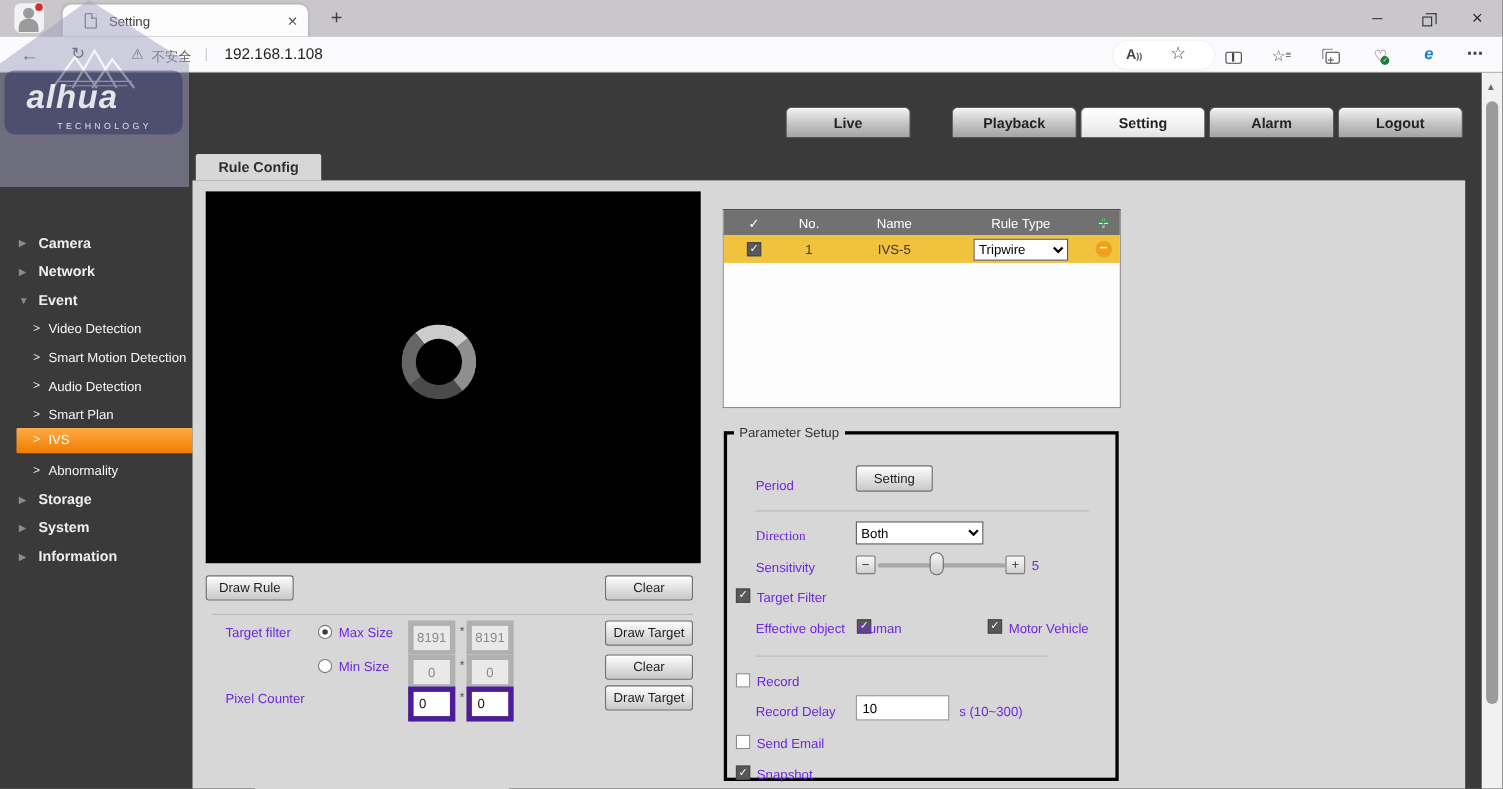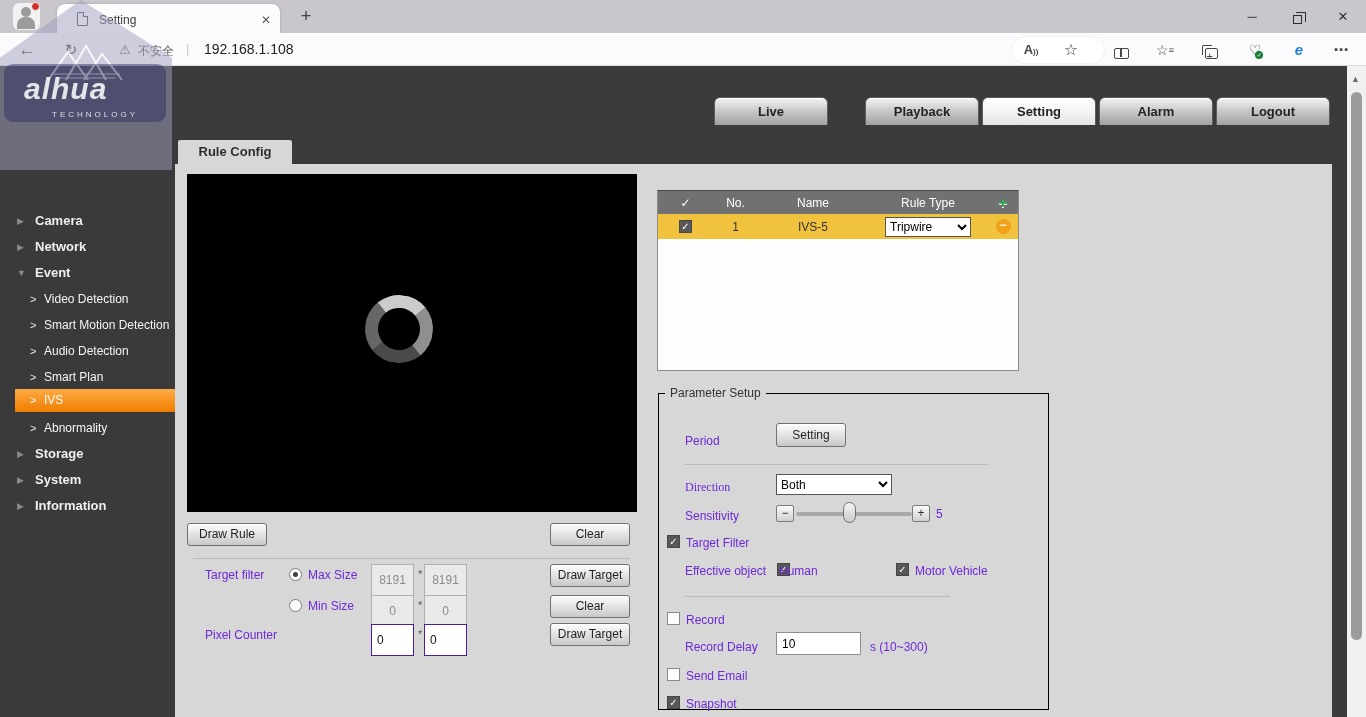--- a/index.html
+++ b/index.html
@@ -58,42 +58,42 @@
   .rule-tab { position:absolute; left:178px; top:74px; width:114px; height:24px; background:#d7d7d7; border-radius:2px 2px 0 0; text-align:center; line-height:24px; font-weight:bold; color:#2e2e2e; font-size:13px; }
   .content { position:absolute; left:175px; top:98px; width:1157px; height:553px; background:#d7d7d7; }
 
   .video { position:absolute; left:12px; top:10px; width:450px; height:338px; background:#000; }
   .spinner { position:absolute; left:178px; top:121px; width:68px; height:68px; border-radius:50%; border:13px solid #4a4a4a; border-top-color:#cccccc; border-right-color:#8f8f8f; border-left-color:#666666; transform:rotate(6deg); }
 
   .btn { position:absolute; height:23px; background:linear-gradient(#fdfdfd, #c8c8c8); border:1px solid #707070; border-radius:3px; text-align:center; line-height:21px; font-size:12px; color:#1f1f1f; box-shadow:inset 0 1px 0 #fff; }
   .hr { position:absolute; height:1px; background:#b9b9b9; }
   .flabel { position:absolute; font-size:12px; color:#6d28d9; }
 
-  .txt { position:absolute; height:32px; border:1px solid #4c1d95; background:#fff; font-size:12px; font-family:"Liberation Sans",sans-serif; text-align:center; color:#111; }
+  .txt { position:absolute; height:32px; border:5px solid #4c1d95; background:#fff; font-size:12px; font-family:"Liberation Sans",sans-serif; text-align:center; color:#111; }
   .txt.dim { background:#e9e9e9; color:#8b8b8b; border-color:#b0b0b0; }
   .star { position:absolute; color:#555; font-size:11px; }
 
   .radio { position:absolute; width:13px; height:13px; border-radius:50%; border:1px solid #7c7c7c; background:#fdfdfd; }
   .radio.selected::after { content:""; position:absolute; left:3px; top:3px; width:5px; height:5px; border-radius:50%; background:#3f3f3f; }
 
   .cb { position:absolute; width:13px; height:13px; border:1px solid #8a8a8a; background:#fdfdfd; font-size:10px; line-height:12px; text-align:center; color:#fff; }
   .cb.checked { background:#585858; border-color:#474747; }
 
   
   .rtable { position:absolute; left:482px; top:26px; width:362px; height:181px; background:#fdfdfd; border:1px solid #8d8d8d; border-top:1px solid #4a4a4a; }
   .thead { position:absolute; left:0; top:0; width:360px; height:23px; background:#717171; color:#fff; }
   .trow { position:absolute; left:0; top:23px; width:360px; height:25px; background:#f1c23e; }
   .tc { position:absolute; top:0; height:100%; display:flex; align-items:center; justify-content:center; font-size:12px; }
   .c-check { left:0; width:55px; } .c-no { left:55px; width:45px; } .c-name { left:100px; width:110px; } .c-rule { left:210px; width:120px; } .c-act { left:330px; width:30px; }
   .add-icon { color:#2fa347; font-weight:bold; font-size:16px; text-shadow:0 1px 0 #fff; }
   .remove-icon { width:15px; height:15px; border-radius:50%; background:#f0a11a; color:#fff6e8; text-align:center; line-height:13px; font-size:12px; font-weight:bold; }
   .rule-select { width:86px; height:20px; font-size:12px; border:1px solid #555; background:#fff; font-family:"Liberation Sans",sans-serif; }
 
   
-  .pset { position:absolute; left:483px; top:222px; width:391px; height:324px; border:1px solid #000000; }
+  .pset { position:absolute; left:483px; top:222px; width:359px; height:324px; border:3px solid #000000; }
   .pset legend { font-size:12px; color:#333; margin-left:6px; padding:0 5px; }
   .slide-btn { position:absolute; width:18px; height:17px; background:linear-gradient(#fafafa,#d0d0d0); border:1px solid #7d7d7d; border-radius:2px; text-align:center; line-height:15px; font-size:12px; color:#333; }
   .slide-track { position:absolute; left:137px; top:112px; width:116px; height:4px; background:#a8a8a8; border-radius:2px; }
   .slide-handle { position:absolute; left:184px; top:102px; width:13px; height:21px; background:linear-gradient(#f5f5f5,#cacaca); border:1px solid #6e6e6e; border-radius:7px; }
   .param-select { position:absolute; left:117px; top:74px; width:116px; height:21px; font-size:12px; border:1px solid #555; background:#fff; font-family:"Liberation Sans",sans-serif; }
   .delay-input { position:absolute; left:117px; top:232px; width:85px; height:23px; border:1px solid #8f8f8f; background:#fff; font-size:12px; padding-left:5px; font-family:"Liberation Sans",sans-serif; }
 
   
   .watermark { position:absolute; left:0; top:0; width:172px; height:170px; pointer-events:none; z-index:60; }
   .wm-shape { position:absolute; left:0; top:0; width:172px; height:170px; background:rgba(160,160,192,0.5); clip-path:polygon(47% 0%, 100% 34%, 100% 100%, 0% 100%, 0% 34%); }

